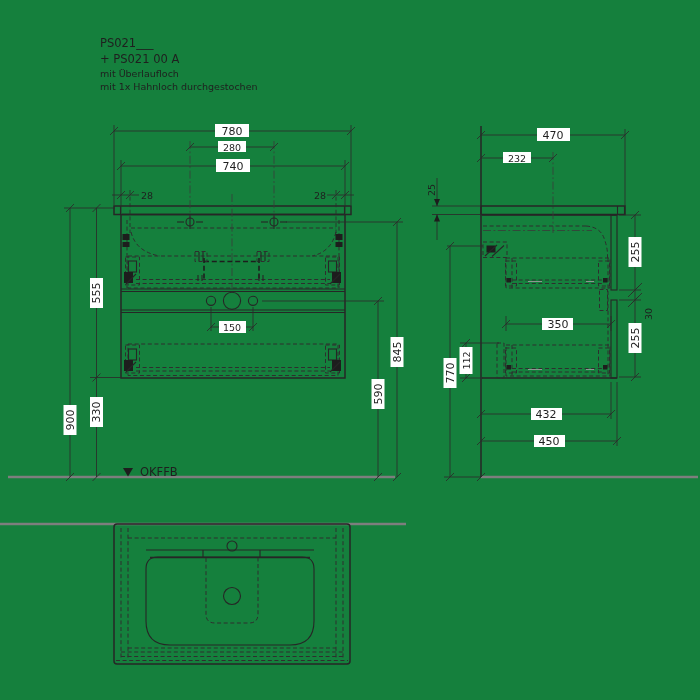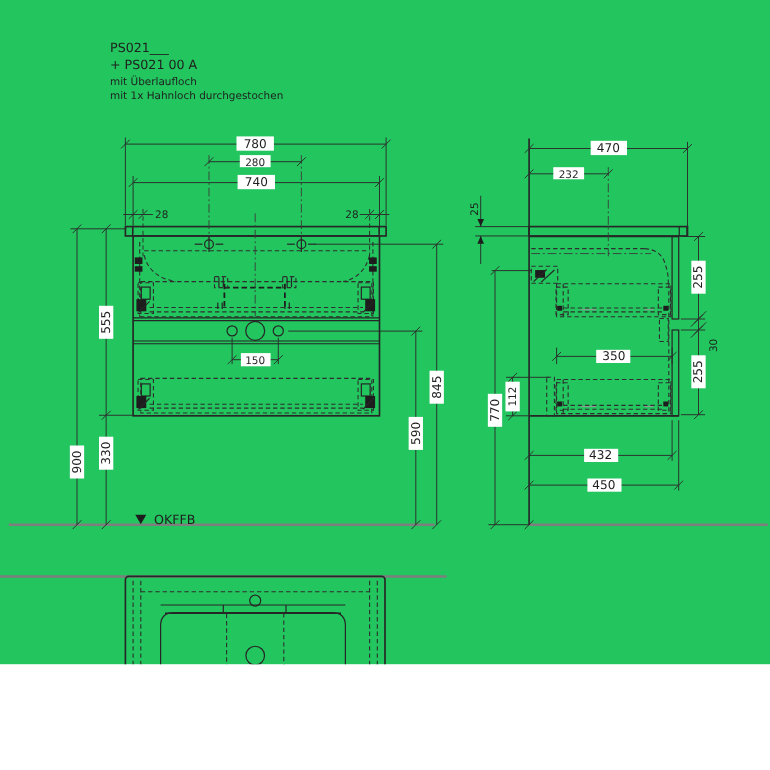--- a/index.html
+++ b/index.html
@@ -1,16 +1,16 @@
 <!DOCTYPE html>
 <html><head>
 <meta charset="utf-8">
 <style>
   html,body{margin:0;padding:0;background:#fff;}
-  .stage{position:relative;width:700px;height:604px;background:#22c55e;overflow:hidden;}
+  .stage{position:relative;width:700px;height:700px;background:#15803d;overflow:hidden;}
   svg{display:block;}
   svg text{font-family:"DejaVu Sans",sans-serif;fill:#1f1f1f;}
   .ln  {stroke:#262626;stroke-width:1.1;fill:none;}
   .ln2 {stroke:#262626;stroke-width:1.5;fill:none;}
   .hid {stroke:#2e2e2e;stroke-width:1;fill:none;stroke-dasharray:4 2.6;}
   .hvy {stroke:#1d1d1d;stroke-width:1.6;fill:none;stroke-dasharray:5 2.8;}
   .cl  {stroke:#3a3a3a;stroke-width:0.8;fill:none;stroke-dasharray:8 2.5 1.8 2.5;}
   .dim {stroke:#2b2b2b;stroke-width:0.85;fill:none;}
   .dimd{stroke:#2b2b2b;stroke-width:0.85;fill:none;stroke-dasharray:4 2.6;}
   .gray{stroke:#7e7e7e;stroke-width:2.3;fill:none;}

